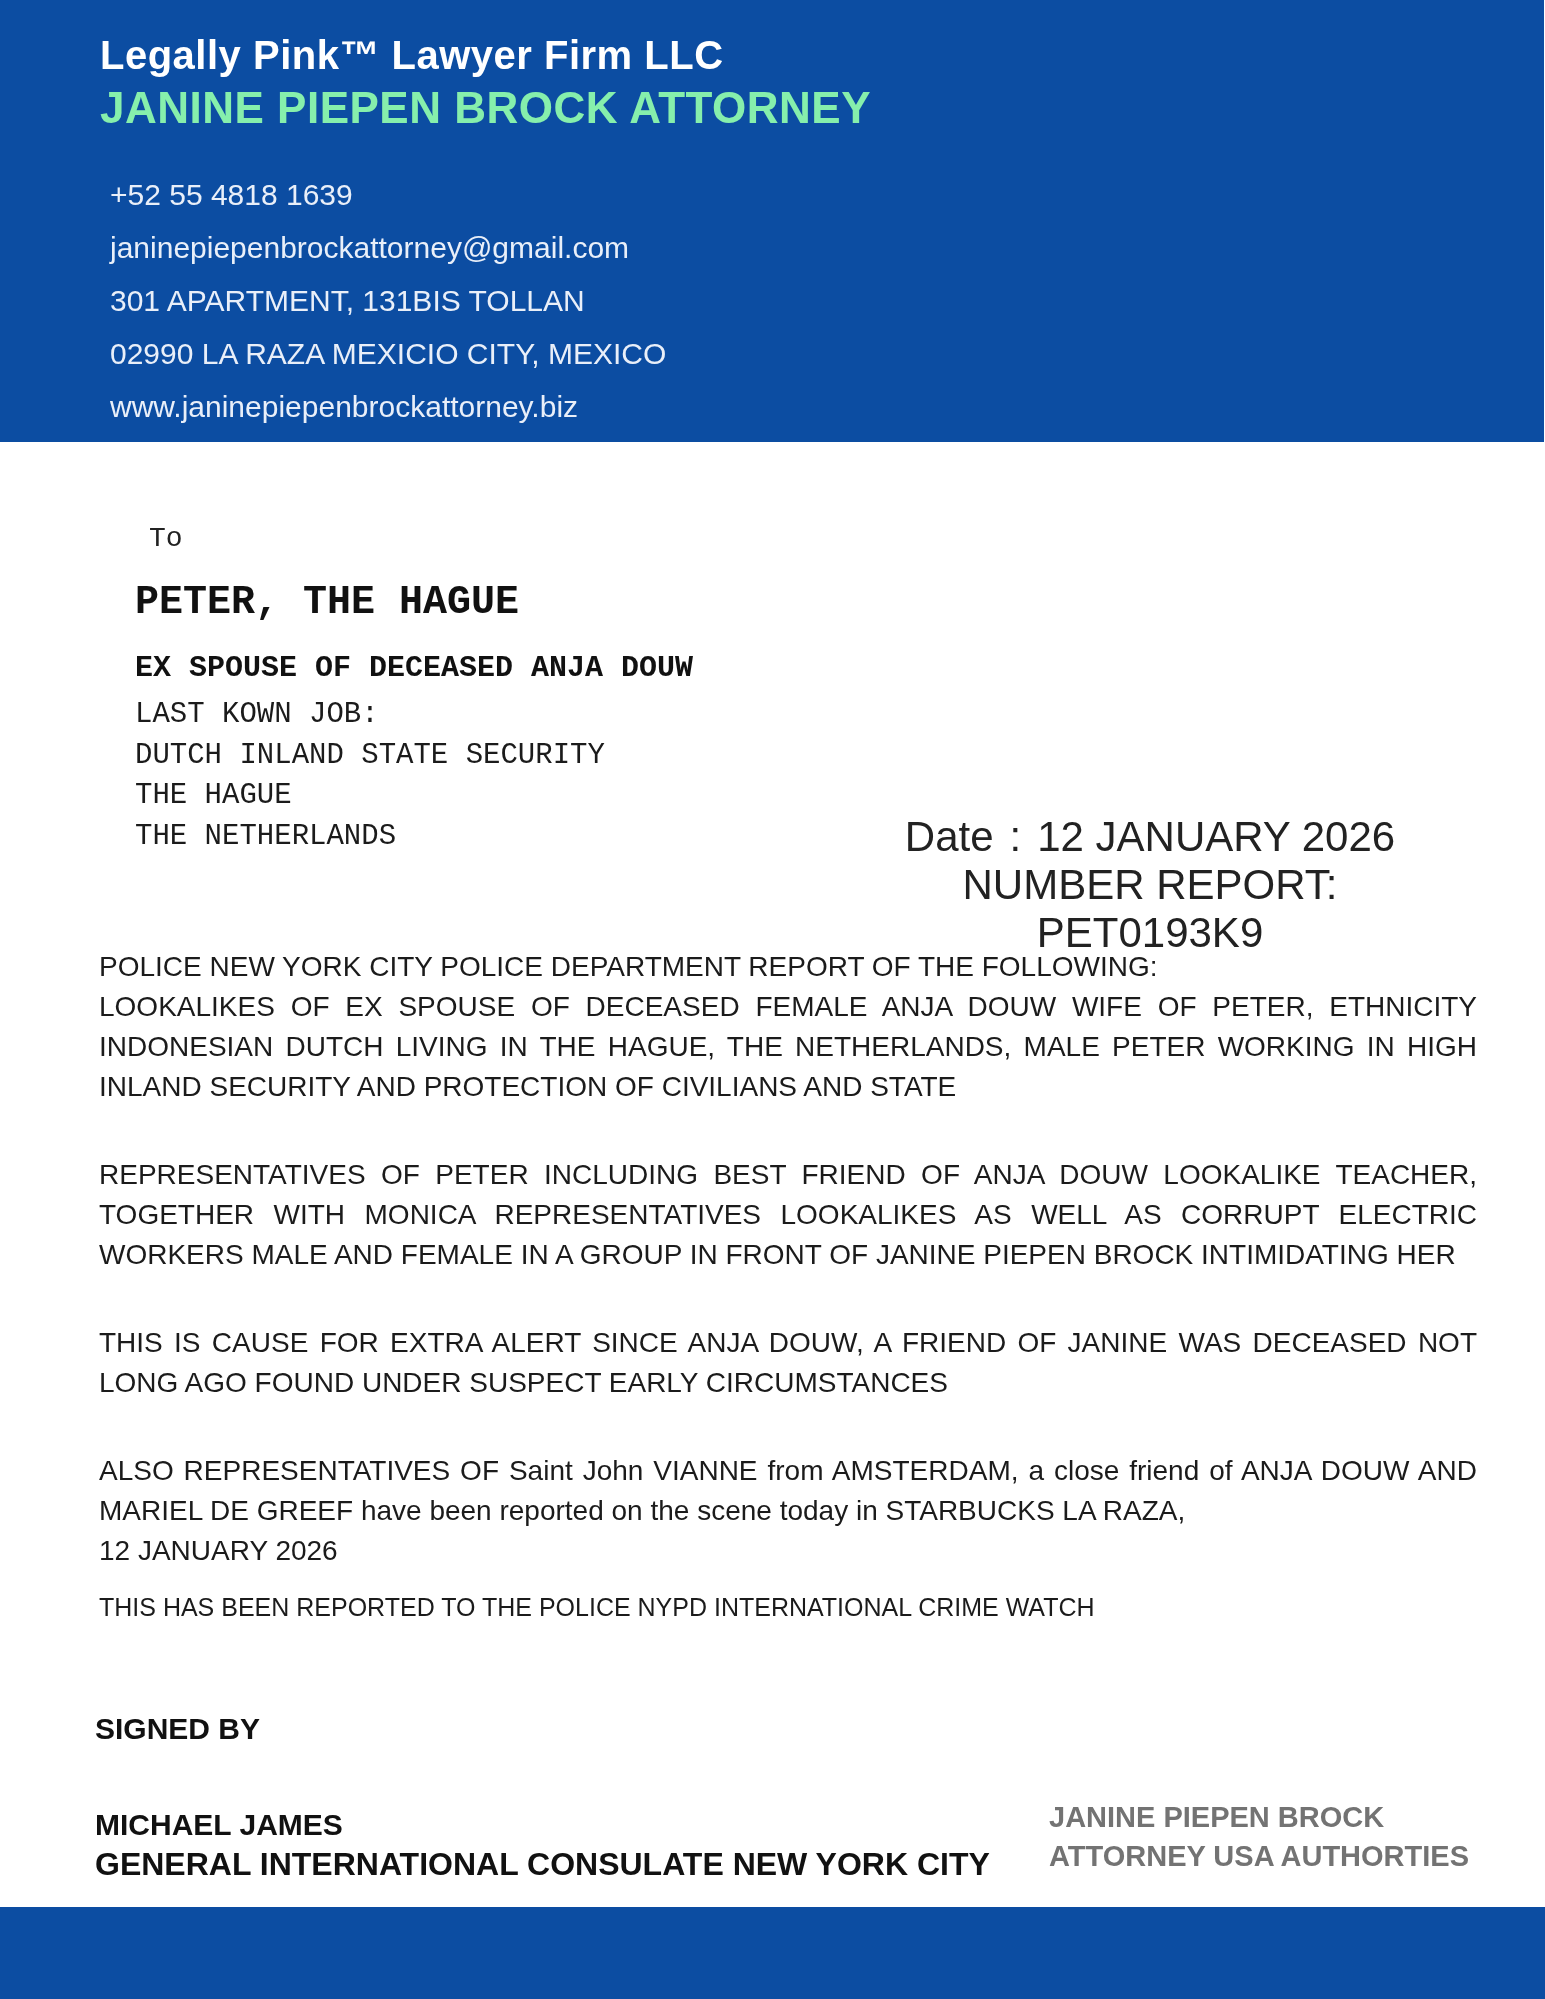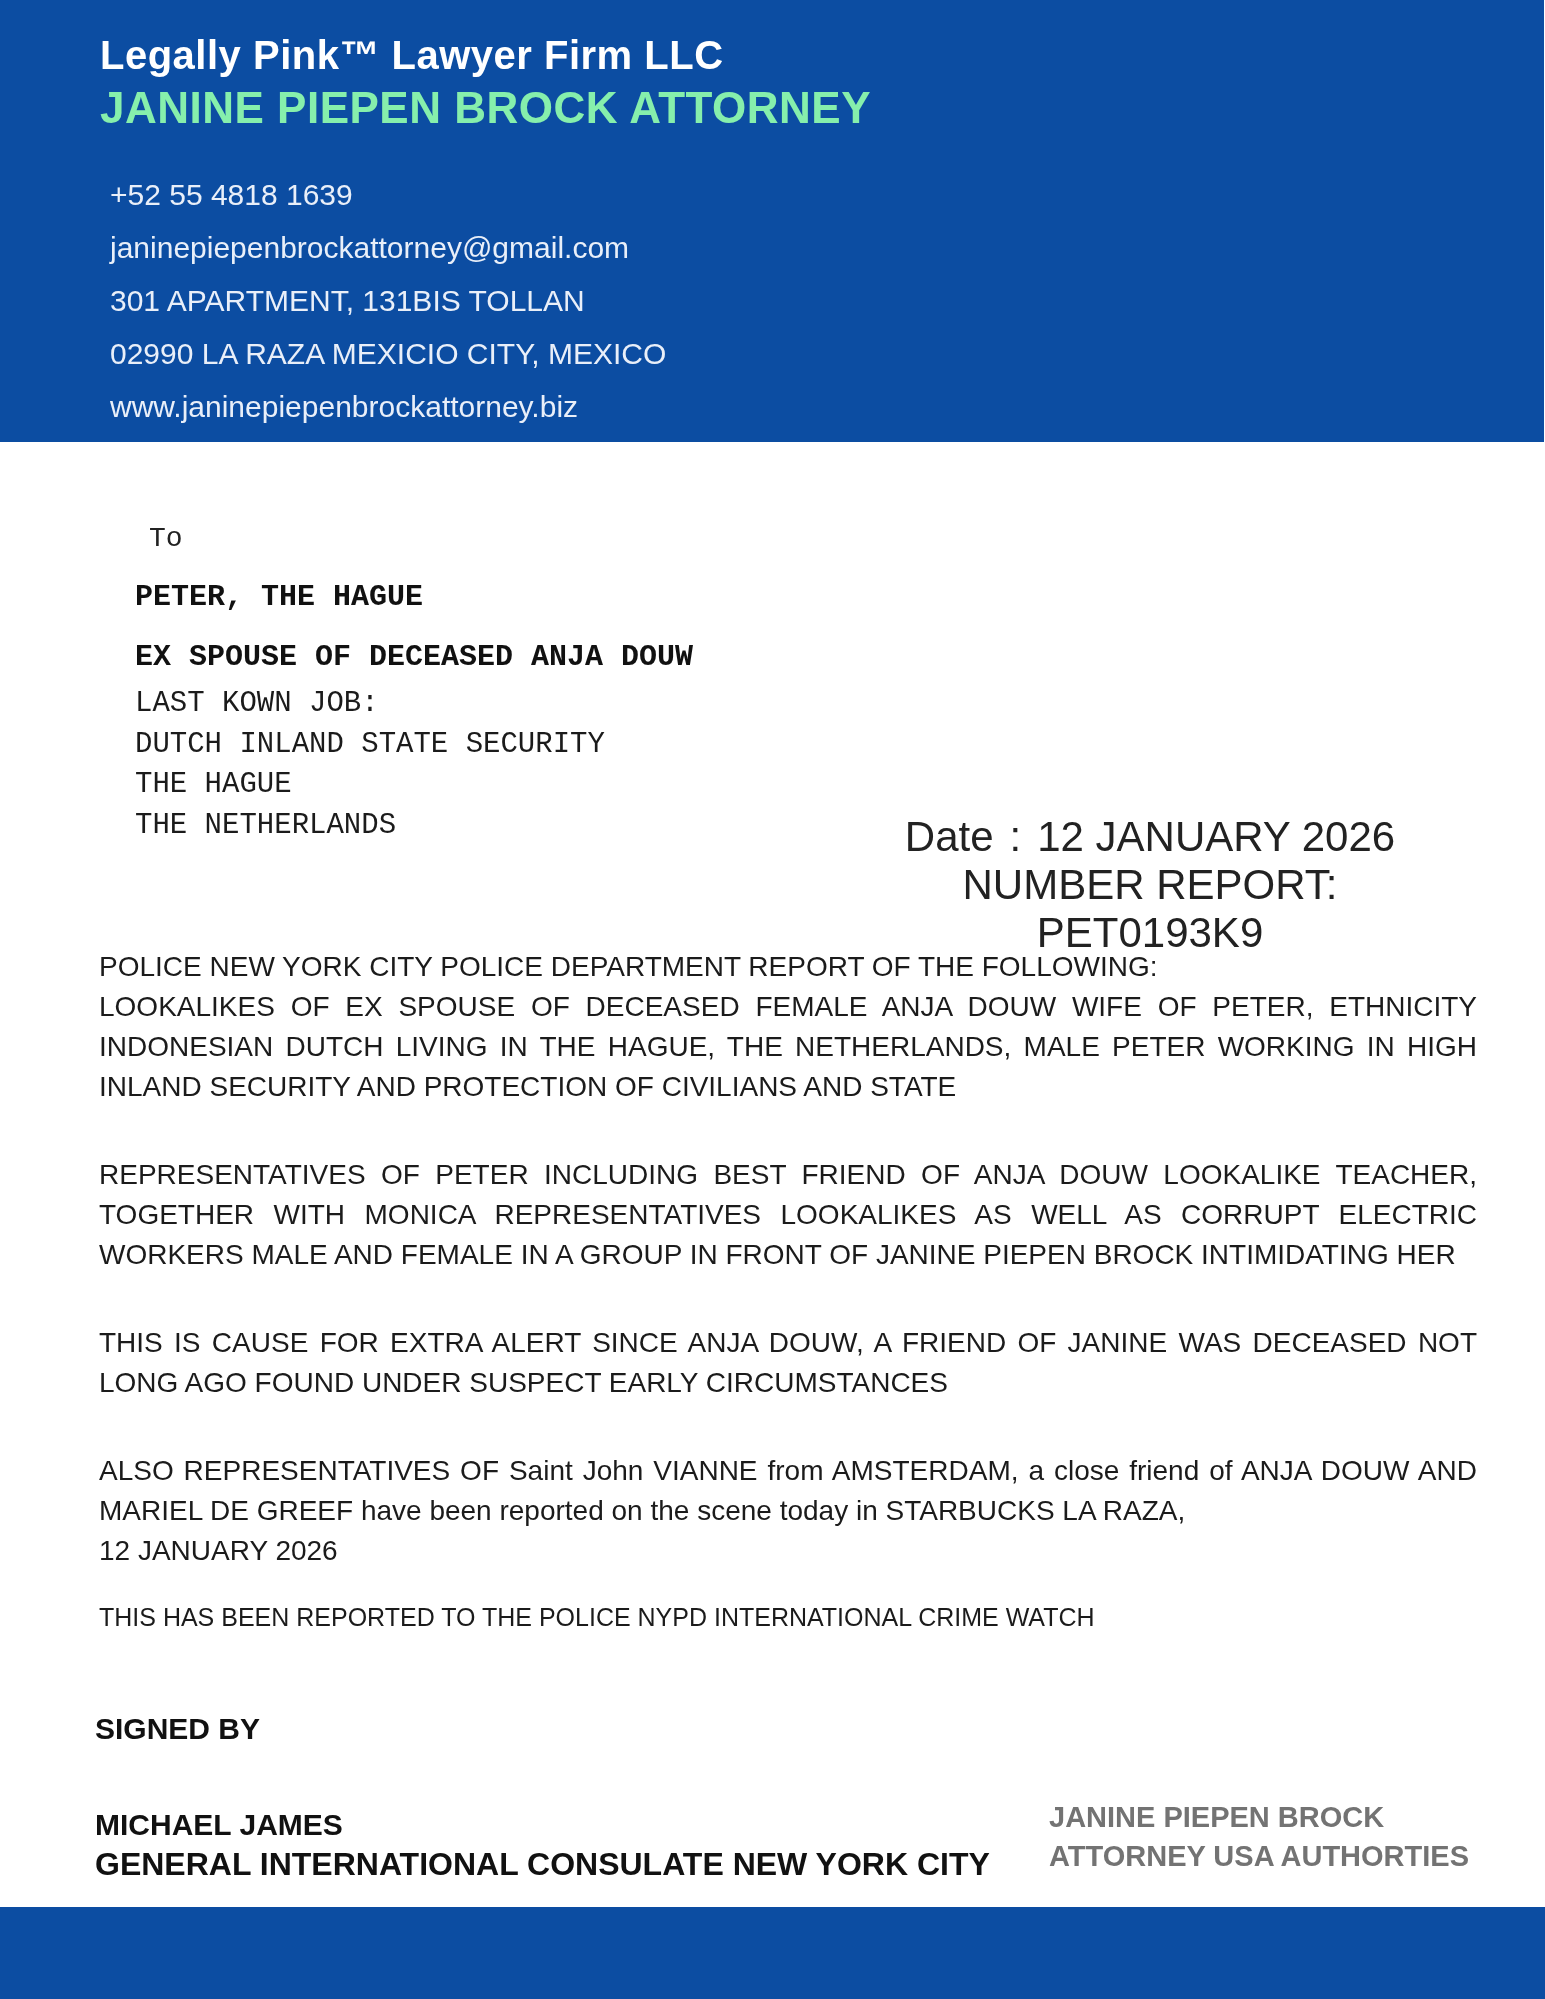--- a/index.html
+++ b/index.html
@@ -55,21 +55,21 @@
     width: 700px;
     font-family: Liberation Mono, monospace;
   }
   .to-label {
     font-size: 28px;
     margin-left: 14px;
     margin-bottom: 26px;
     color: #222;
   }
   .recipient-name {
-    font-size: 30px;
+    font-size: 40px;
     font-weight: 700;
     margin-bottom: 26px;
     color: #111;
   }
   .recipient-relation {
     font-size: 30px;
     font-weight: 700;
     margin-bottom: 10px;
     color: #111;
   }
@@ -106,21 +106,20 @@
     text-align: justify;
     color: #1b1b1b;
   }
   .report-note {
     position: absolute;
     left: 99px;
     top: 1593px;
     width: 1378px;
     font-size: 25px;
     color: #1b1b1b;
-    margin-top: 10px;
   }
 
   
   .signed-by {
     position: absolute;
     left: 95px;
     top: 1712px;
     font-size: 30px;
     font-weight: 700;
     color: #111;

